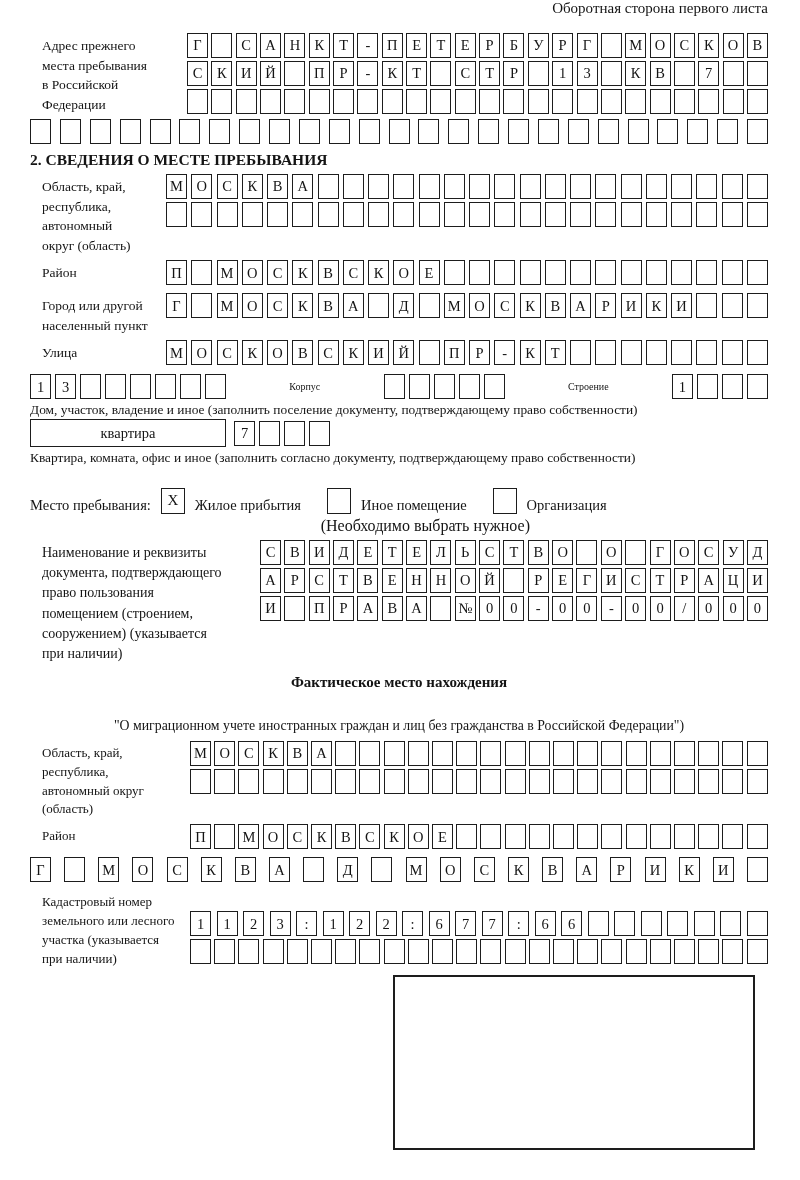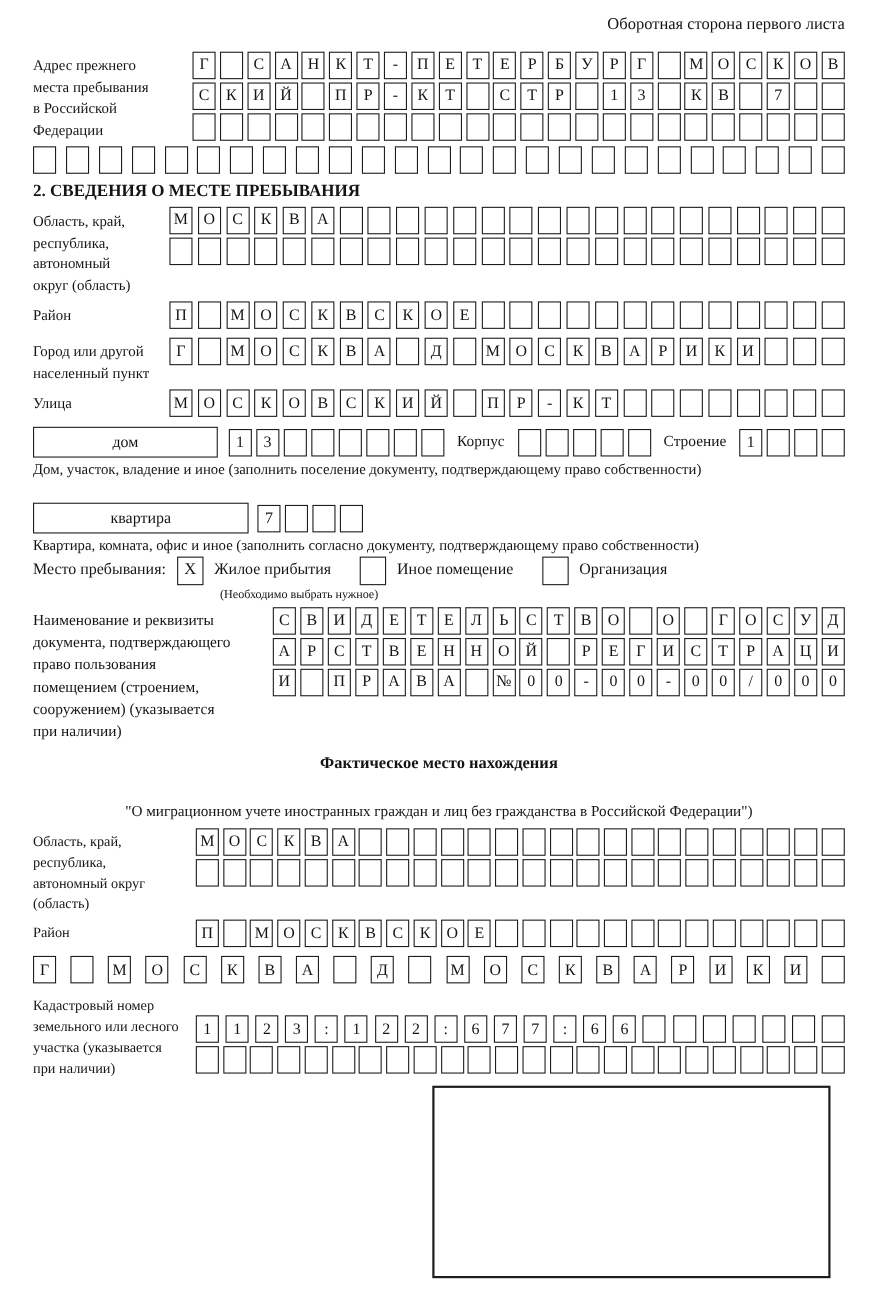--- a/index.html
+++ b/index.html
@@ -2,27 +2,27 @@
 <html><head>
 <meta charset="utf-8">
 <style>
   html,body{margin:0;padding:0;background:#fff;}
   body{
     width:800px;height:1180px;
     font-family:"Liberation Serif","DejaVu Serif",serif;
     color:#141414;
     -webkit-font-smoothing:antialiased;
   }
-  .page{box-sizing:border-box;width:800px;height:1042px;padding:14px 32px 0 30px;position:relative;}
+  .page{box-sizing:border-box;width:800px;height:1042px;padding:0 32px 0 30px;position:relative;}
 
   .header-note{text-align:right;font-size:15px;margin-bottom:16px;}
 
   
   .field{display:flex;align-items:flex-start;margin-top:5px;}
-  .flabel{flex:0 0 124px;font-size:13.5px;line-height:1.45;white-space:pre;padding-top:3px;}
+  .flabel{flex:0 0 124px;font-size:13.5px;line-height:1.45;white-space:pre;padding-top:3px;margin-left:12px;}
   .flabel.w145{flex:0 0 145px;}
   .flabel.w148{flex:0 0 148px;font-size:13px;}
   .flabel.w218{flex:0 0 218px;font-size:14px;}
   .rows{flex:1;min-width:0;}
 
   .cells{display:flex;justify-content:space-between;margin-bottom:3px;}
   .cell{
     flex:0 0 21px;width:21px;height:25px;box-sizing:border-box;
     border:1.6px solid #1d1d1d;background:#fff;
     display:flex;align-items:center;justify-content:center;
@@ -34,35 +34,35 @@
   .heading{font-size:15.5px;font-weight:bold;text-align:left;margin:7px 0 4px 0;}
   .subheading{font-size:15px;font-weight:bold;text-align:center;margin:9px 0 8px 0;}
   .subnote{font-size:13.8px;text-align:center;line-height:1.35;margin-bottom:4px;}
 
   
   .house-line{display:flex;align-items:center;justify-content:space-between;margin-top:6px;}
   .wide-box{box-sizing:border-box;border:1.6px solid #1d1d1d;height:28px;display:flex;align-items:center;justify-content:center;font-size:14.5px;}
   .house-box{width:168px;}
   .apt-box{width:196px;}
   .cells-inline{display:flex;gap:4px;}
-  .inline-label{font-size:14px;padding:0 2px;}
+  .inline-label{font-size:10px;padding:0 2px;}
 
   .note-under{font-size:13.4px;margin-top:3px;line-height:1.25;}
-  .apt-line{display:flex;align-items:center;gap:8px;margin-top:21px;text-align:right;}
+  .apt-line{display:flex;align-items:center;gap:8px;margin-top:0;text-align:right;}
 
   
-  .stay-row{display:flex;align-items:center;margin-top:1px;font-size:14.5px;}
+  .stay-row{display:flex;align-items:flex-end;margin-top:21px;font-size:14.5px;}
   .stay-label{margin-right:10px;}
   .checkbox{
     box-sizing:border-box;width:24px;height:26px;border:1.6px solid #1d1d1d;
     display:flex;align-items:center;justify-content:center;font-size:15px;
   }
   .opt-label{margin:0 26px 0 10px;}
   .opt-label.last{margin-right:0;}
-  .stay-note{font-size:11px;margin:3px 0 2px 170px;width:330px;text-align:left;}
+  .stay-note{font-size:16px;margin:3px 0 2px 170px;width:330px;text-align:right;}
 
   
   .confirm-box{
     box-sizing:border-box;width:362px;height:175px;border:2px solid #1d1d1d;
     margin:6px 13px 0 auto;background:#fff;
   }
 </style>
 </head>
 <body>
 
@@ -338,21 +338,20 @@
           <span class="cell"></span>
           <span class="cell"></span>
           <span class="cell"></span>
           <span class="cell"></span>
           <span class="cell"></span>
         </div>
     </div>
   </div>
 
   <div class="house-line">
-    <div class="wide-box house-box">дом</div>
     <div class="cells-inline">
         <span class="cell">1</span>
         <span class="cell">3</span>
         <span class="cell"></span>
         <span class="cell"></span>
         <span class="cell"></span>
         <span class="cell"></span>
         <span class="cell"></span>
         <span class="cell"></span>
       </div>

